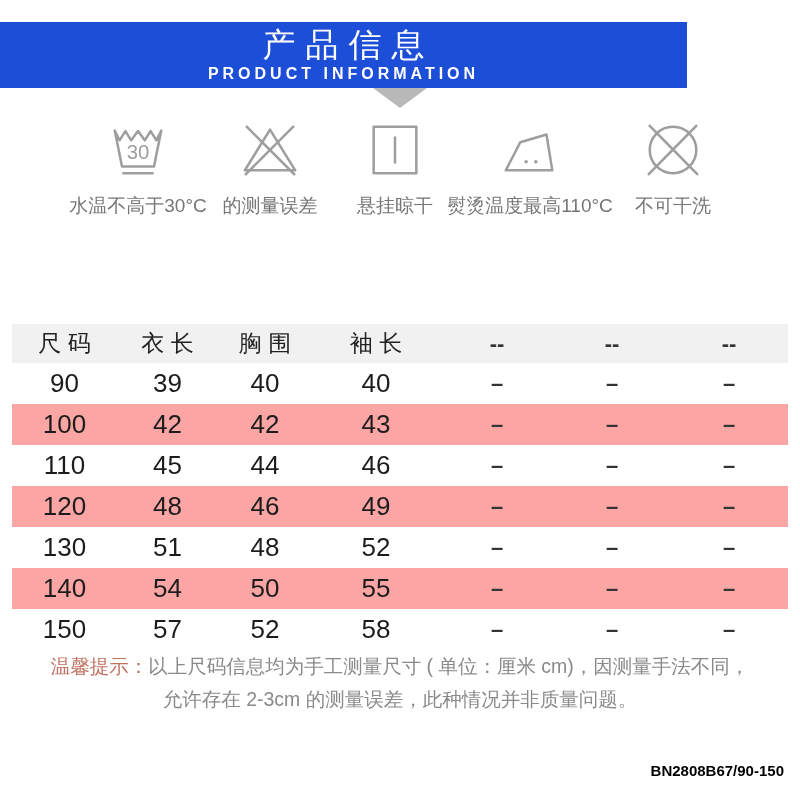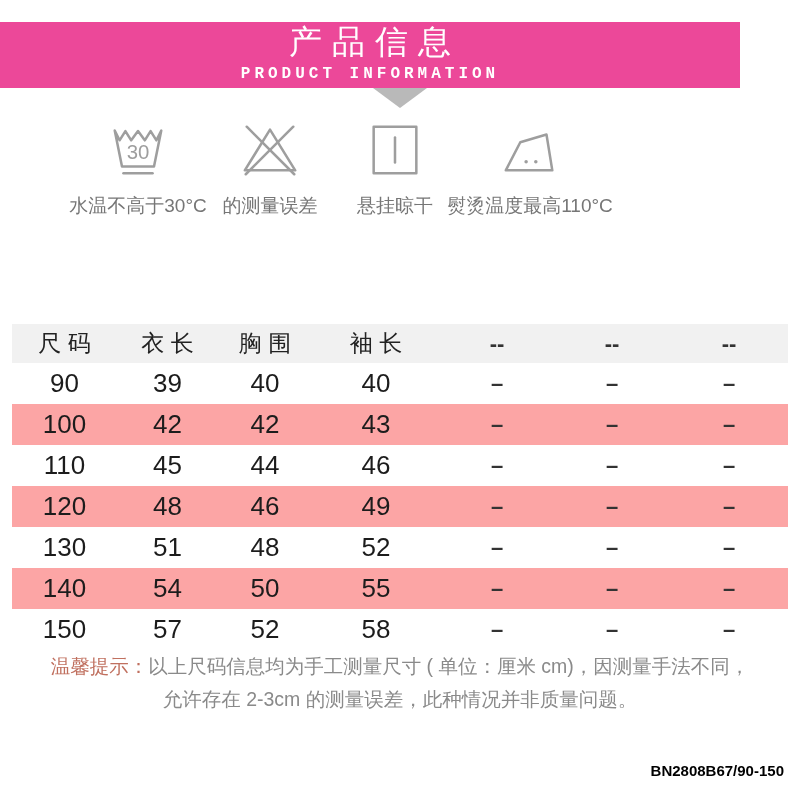--- a/index.html
+++ b/index.html
@@ -1,21 +1,21 @@
 <!DOCTYPE html>
 <html><head>
 <meta charset="utf-8">
 <style>
   html,body{margin:0;padding:0;background:#ffffff;}
   .page{position:relative;width:800px;height:800px;background:#ffffff;overflow:hidden;
         font-family:"Liberation Sans","DejaVu Sans",sans-serif;}
 
   
-  .banner{position:absolute;left:0;top:22px;width:740px;height:66px;background:#ec4899;
-          display:flex;flex-direction:column;align-items:center;justify-content:center;font-family:Liberation Mono, monospace;}
+  .banner{position:absolute;left:0;top:22px;width:687px;height:66px;background:#1d4ed8;
+          display:flex;flex-direction:column;align-items:center;justify-content:center;}
   .banner-cn{color:#ffffff;font-size:33px;font-weight:500;letter-spacing:10px;line-height:1.1;
              text-indent:10px;}
   .banner-en{color:#ffffff;font-size:16px;font-weight:600;letter-spacing:4px;margin-top:2px;}
   .banner-tri{position:absolute;top:88px;left:50%;transform:translateX(-50%);
               width:0;height:0;border-left:27px solid transparent;border-right:27px solid transparent;
               border-top:20px solid #b9b9b9;}
 
   
   .care-row{position:absolute;left:0;top:118px;width:800px;height:100px;}
   .care-item{position:absolute;top:0;text-align:center;}
@@ -95,20 +95,28 @@
         <div class="care-label">悬挂晾干</div>
       </div>
       <div class="care-item">
         <span class="care-icon"><svg viewBox="0 0 70 66" width="70" height="64">
       <path fill="none" stroke="#9e9e9e" stroke-width="2.6" stroke-linejoin="round" stroke-linecap="round" d="M10 54 L25 25 L52 17 L58 54 Z"></path>
       <circle cx="31" cy="45" r="1.8" fill="#9e9e9e" stroke="none"></circle>
       <circle cx="41" cy="45" r="1.8" fill="#9e9e9e" stroke="none"></circle>
           </svg></span>
         <div class="care-label">熨烫温度最高110°C</div>
       </div>
+      <div class="care-item">
+        <span class="care-icon"><svg viewBox="0 0 70 66" width="70" height="64">
+      <circle fill="none" stroke="#9e9e9e" stroke-width="2.6" stroke-linejoin="round" stroke-linecap="round" cx="35" cy="33" r="24"></circle>
+      <line fill="none" stroke="#9e9e9e" stroke-width="2.6" stroke-linejoin="round" stroke-linecap="round" x1="11" y1="8" x2="60" y2="58"></line>
+      <line fill="none" stroke="#9e9e9e" stroke-width="2.6" stroke-linejoin="round" stroke-linecap="round" x1="59" y1="8" x2="10" y2="58"></line>
+          </svg></span>
+        <div class="care-label">不可干洗</div>
+      </div>
     </div>
 
 
   <div class="size-bar-tri"></div>
 
   <div class="size-table" id="size-table">
       <div class="t-row t-head">
         <div class="t-cell">尺 码</div>
         <div class="t-cell">衣 长</div>
         <div class="t-cell">胸 围</div>

